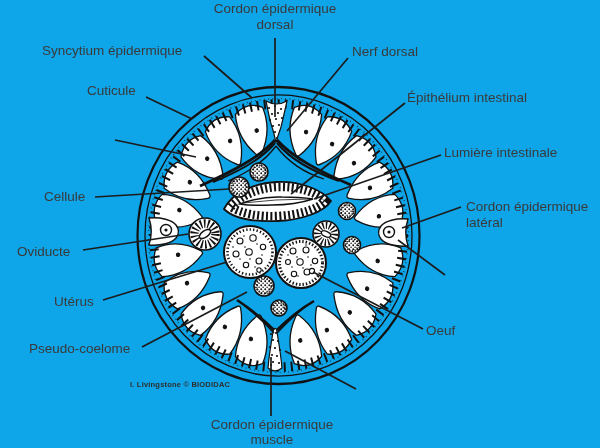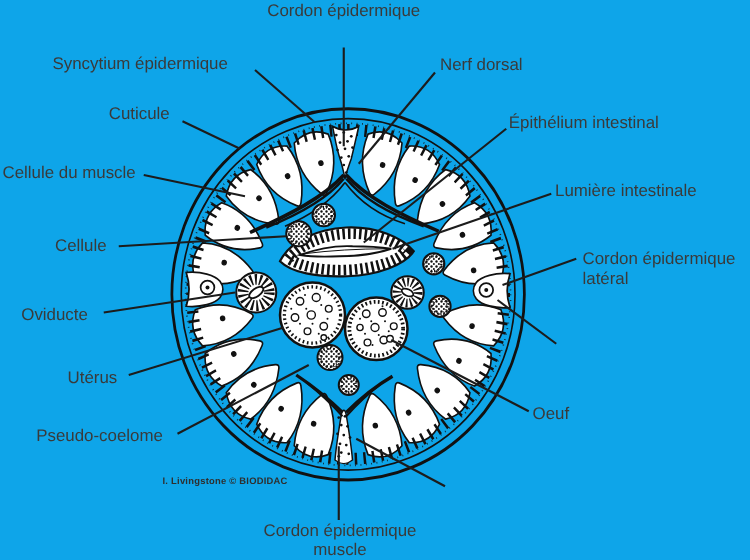--- a/index.html
+++ b/index.html
@@ -228,25 +228,25 @@
       <line x1="461" y1="207" x2="402" y2="228"></line>
       <line x1="445" y1="275" x2="398" y2="240"></line>
       <line x1="423" y1="329" x2="313" y2="272"></line>
       <line x1="356" y1="389" x2="285" y2="351"></line>
       <line x1="271" y1="416" x2="271" y2="357"></line>
     </g>
   </svg>
 
   <div class="lbl center" style="left:160px;top:1px;width:230px;">
     <span>Cordon épidermique</span>
+    <span class="l2">dorsal</span>
   </div>
   <div class="lbl" style="left:42px;top:43px;">Syncytium épidermique</div>
   <div class="lbl" style="left:352px;top:44px;">Nerf dorsal</div>
   <div class="lbl" style="left:87px;top:83px;">Cuticule</div>
-  <div class="lbl" style="left:2px;top:130px;">Cellule du muscle</div>
   <div class="lbl" style="left:44px;top:189px;">Cellule</div>
   <div class="lbl" style="left:17px;top:244px;">Oviducte</div>
   <div class="lbl" style="left:54px;top:294px;">Utérus</div>
   <div class="lbl" style="left:29px;top:341px;">Pseudo-coelome</div>
   <div class="lbl" style="left:444px;top:145px;">Lumière intestinale</div>
   <div class="lbl" style="left:407px;top:90px;">Épithélium intestinal</div>
   <div class="lbl" style="left:466px;top:199px;">
     <span>Cordon épidermique</span>
     <span class="l2">latéral</span>
   </div>

